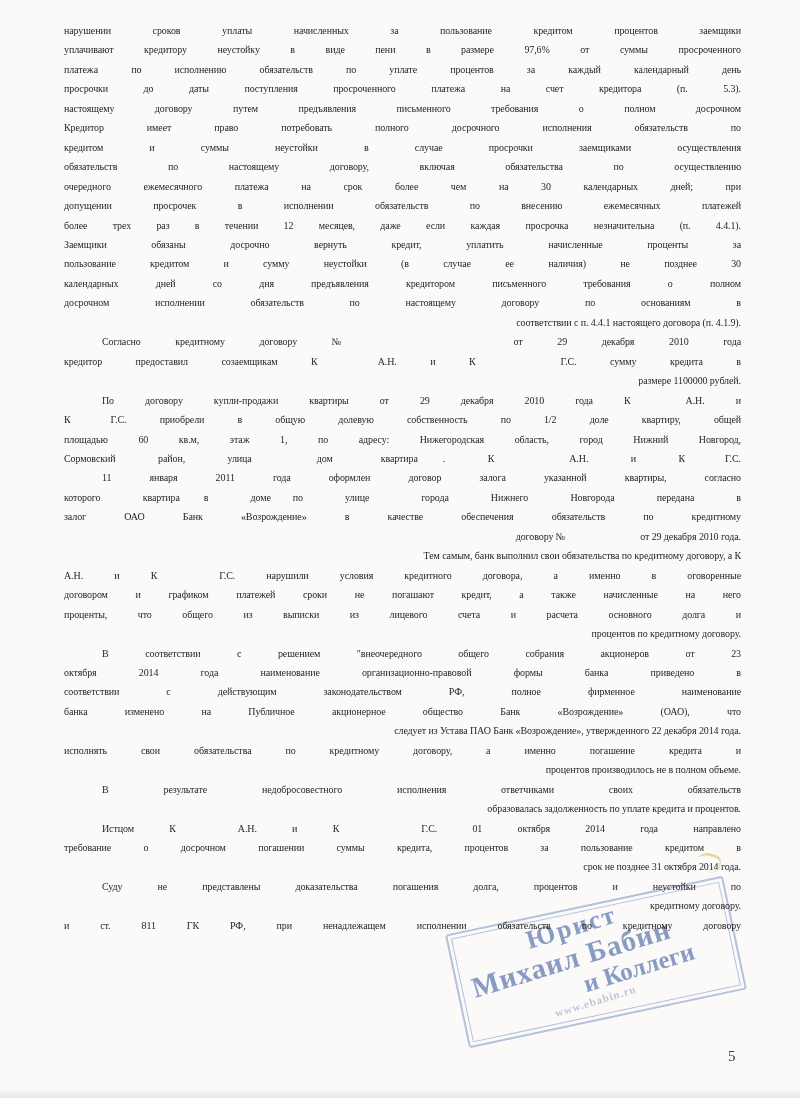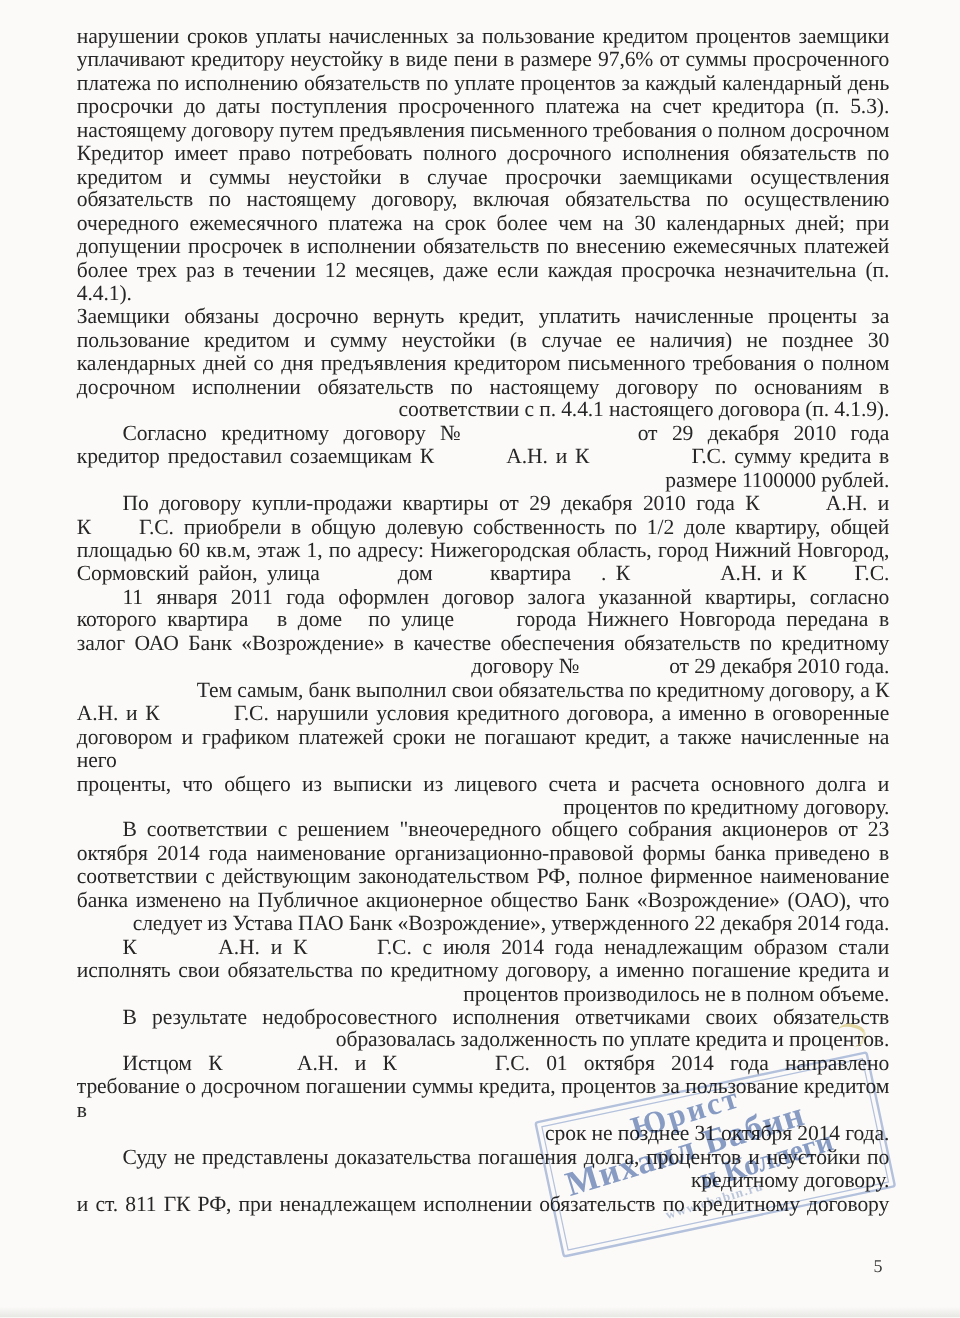--- a/index.html
+++ b/index.html
@@ -13,21 +13,21 @@
     position:relative;width:800px;height:1098px;
     background:#fbfaf8;
     overflow:hidden;
   }
   .scan-bottom-edge{
     position:absolute;left:0;bottom:0;width:800px;height:9px;
     background:linear-gradient(to bottom,rgba(220,220,216,0),#e6e6e3);
   }
   .textblock{
     position:absolute;left:64px;top:21px;width:677px;
-    font-size:18px;line-height:19.45px;
+    font-size:10px;line-height:19.45px;
     letter-spacing:-0.1px;
     color:#262626;
   }
   .line{white-space:normal;}
   .line.j{text-align:justify;text-align-last:justify;}
   .line.l{text-align:right;}
   .line.ind{text-indent:38px;}
   .gap{display:inline-block;height:1px;vertical-align:baseline;}
   .page-number{
     position:absolute;left:728px;top:1048px;
@@ -100,21 +100,20 @@
       <div class="line l ind">Тем самым, банк выполнил свои обязательства по кредитному договору, а К</div>
       <div class="line j">А.Н. и К<span class="gap" style="width: 62px;"></span>Г.С. нарушили условия кредитного договора, а именно в оговоренные</div>
       <div class="line j">договором и графиком платежей сроки не погашают кредит, а также начисленные на него</div>
       <div class="line j">проценты, что общего из выписки из лицевого счета и расчета основного долга и</div>
       <div class="line l">процентов по кредитному договору.</div>
       <div class="line j ind">В соответствии с решением "внеочередного общего собрания акционеров от 23</div>
       <div class="line j">октября 2014 года наименование организационно-правовой формы банка приведено в</div>
       <div class="line j">соответствии с действующим законодательством РФ, полное фирменное наименование</div>
       <div class="line j">банка изменено на Публичное акционерное общество Банк «Возрождение» (ОАО), что</div>
       <div class="line l">следует из Устава ПАО Банк «Возрождение», утвержденного 22 декабря 2014 года.</div>
-      <div class="line j ind">К<span class="gap" style="width: 68px;"></span>А.Н. и К<span class="gap" style="width: 58px;"></span>Г.С. с июля 2014 года ненадлежащим образом стали</div>
       <div class="line j">исполнять свои обязательства по кредитному договору, а именно погашение кредита и</div>
       <div class="line l">процентов производилось не в полном объеме.</div>
       <div class="line j ind">В результате недобросовестного исполнения ответчиками своих обязательств</div>
       <div class="line l">образовалась задолженность по уплате кредита и процентов.</div>
       <div class="line j ind">Истцом К<span class="gap" style="width: 62px;"></span>А.Н. и К<span class="gap" style="width: 82px;"></span>Г.С. 01 октября 2014 года направлено</div>
       <div class="line j">требование о досрочном погашении суммы кредита, процентов за пользование кредитом в</div>
       <div class="line l">срок не позднее 31 октября 2014 года.</div>
       <div class="line j ind">Суду не представлены доказательства погашения долга, процентов и неустойки по</div>
       <div class="line l">кредитному договору.</div>
       <div class="line j">и ст. 811 ГК РФ, при ненадлежащем исполнении обязательств по кредитному договору</div>

